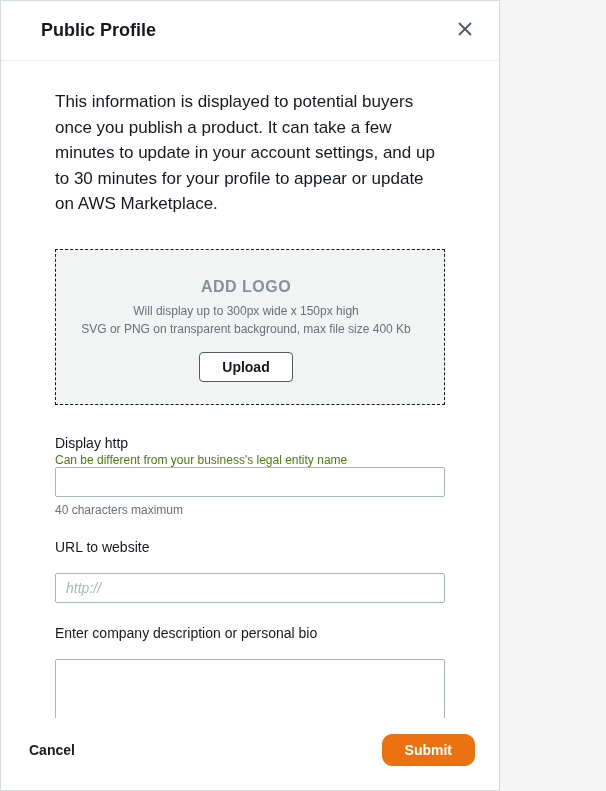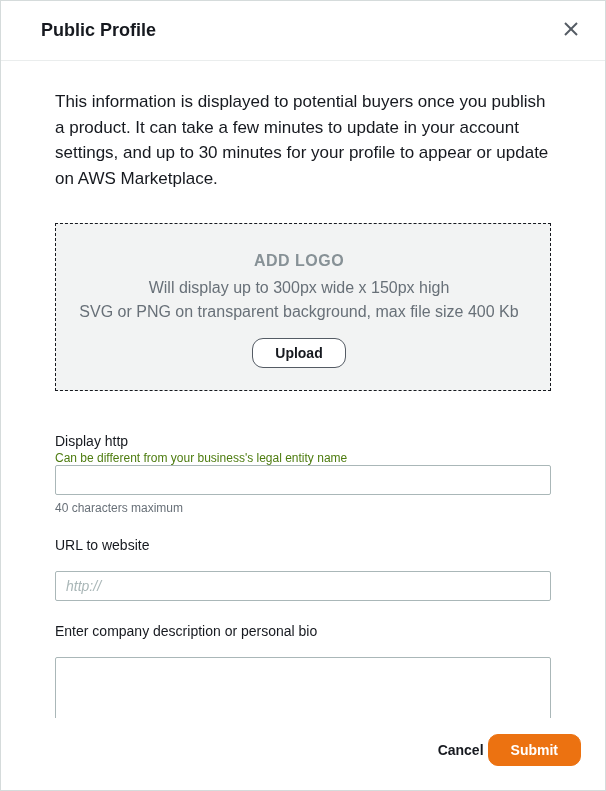--- a/index.html
+++ b/index.html
@@ -9,21 +9,21 @@
     }
     body {
       font-family: "Amazon Ember", "Helvetica Neue", Arial, sans-serif;
       background: #f5f5f5;
       width: 606px;
       height: 791px;
       overflow: hidden;
     }
     .modal {
       background: #ffffff;
-      width: 606px;
+      width: 500px;
       height: 791px;
       border: 1px solid #d5dbdb;
       display: flex;
       flex-direction: column;
       box-shadow: 0 1px 1px rgba(0,0,0,0.05);
     }
     .modal-header {
       display: flex;
       align-items: center;
       justify-content: space-between;
@@ -60,44 +60,44 @@
       font-size: 17px;
       line-height: 1.5;
       color: #16191f;
       margin-bottom: 32px;
     }
     .logo-upload {
       border: 1px dashed #16191f;
       background: #f2f3f3;
       padding: 28px 28px 22px 20px;
       text-align: center;
-      margin-bottom: 42px;
+      margin-bottom: 30px;
     }
     .logo-title {
       font-size: 16px;
       font-weight: 700;
       color: #879196;
       letter-spacing: 0.5px;
       margin-bottom: 6px;
     }
     .logo-hint {
-      font-size: 16px;
+      font-size: 12px;
       color: #687078;
       line-height: 1.5;
       margin-bottom: 14px;
     }
     .upload-btn {
       background: #ffffff;
       border: 1px solid #545b64;
       color: #16191f;
       font-size: 14px;
       font-weight: 700;
       padding: 6px 22px;
       cursor: pointer;
-      border-radius: 11px;
+      border-radius: 4px;
     }
     .form-group {
       margin-bottom: 22px;
     }
     .form-label {
       display: block;
       font-size: 14px;
       color: #16191f;
       margin-bottom: 2px;
     }
@@ -132,21 +132,21 @@
       border-radius: 2px;
       padding: 6px 10px;
       font-size: 14px;
       color: #16191f;
       font-family: inherit;
       height: 110px;
       resize: both;
     }
     .modal-footer {
       display: flex;
-      justify-content: flex-end;
+      justify-content: space-between;
       align-items: center;
       padding: 16px 24px 24px 24px;
     }
     .cancel-btn {
       background: none;
       border: none;
       color: #16191f;
       font-size: 14px;
       font-weight: 700;
       cursor: pointer;

